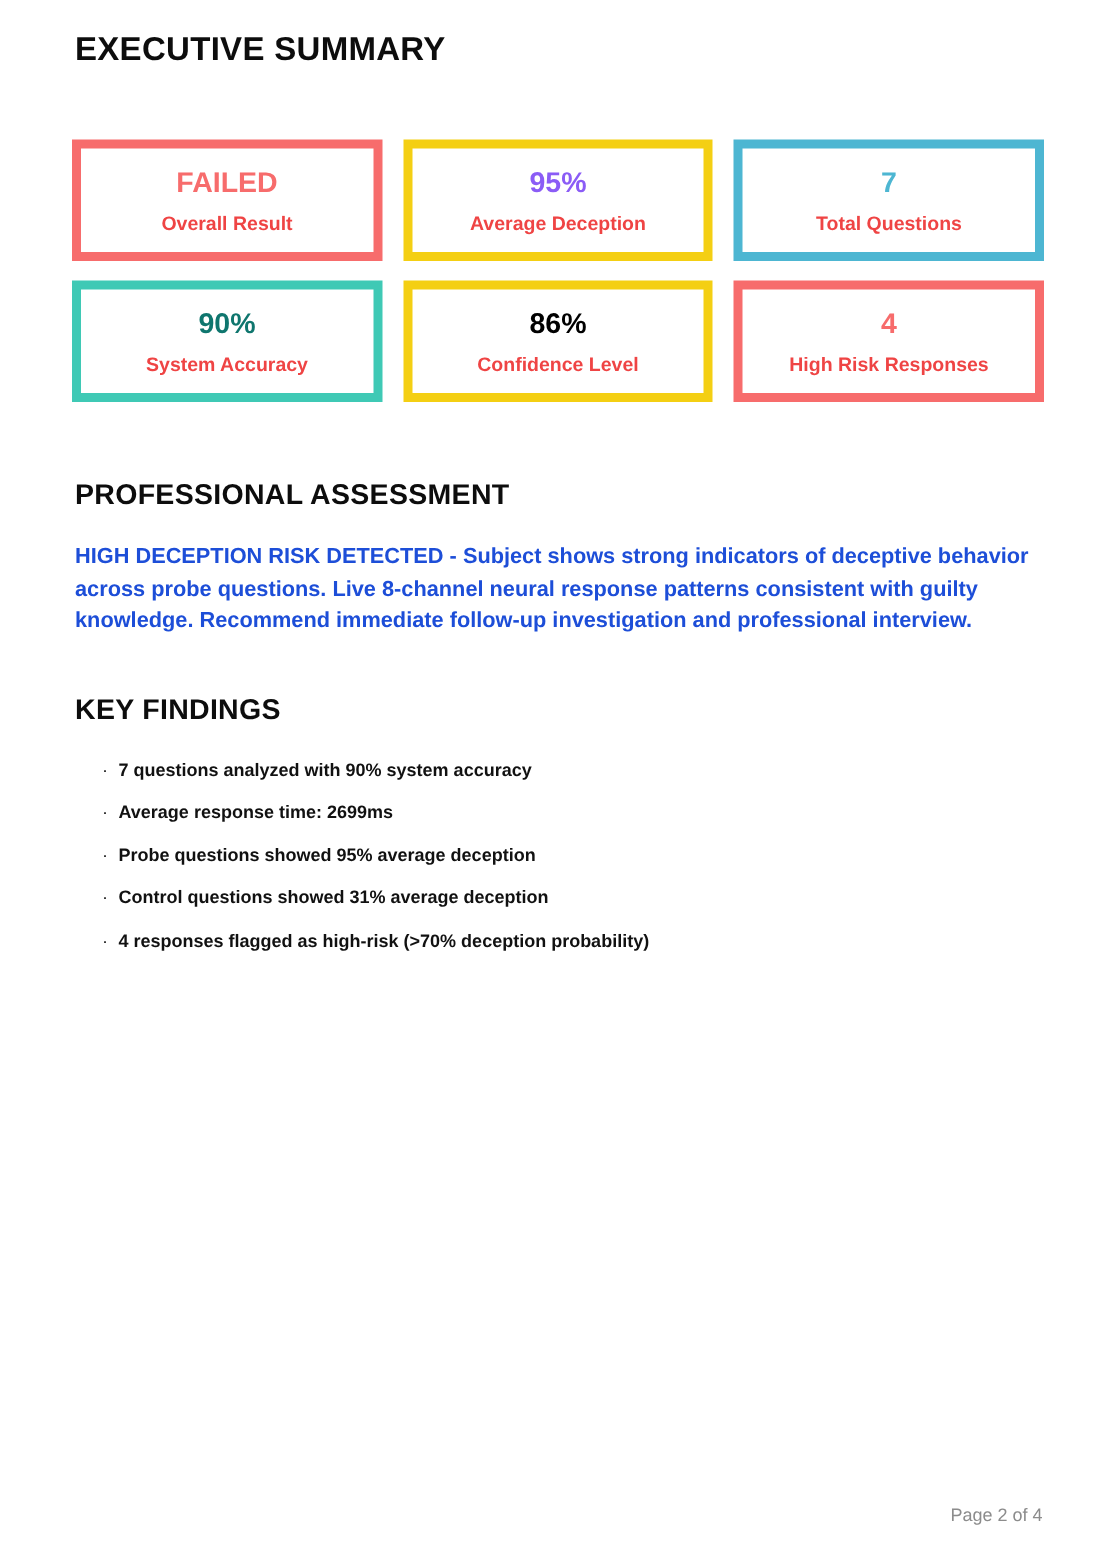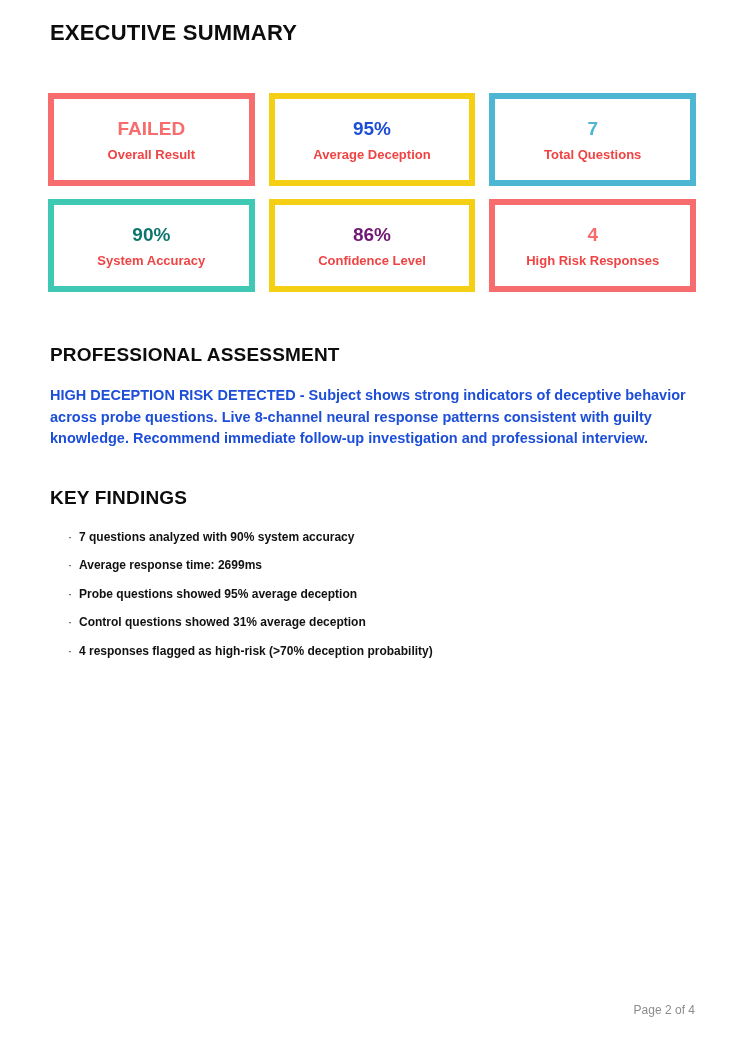--- a/index.html
+++ b/index.html
@@ -19,21 +19,21 @@
     letter-spacing: 0.2px;
     color: #0d0d0d;
   }
   .cards-grid {
     margin: 47px 47px 0 48px;
     display: grid;
     grid-template-columns: repeat(3, 1fr);
     gap: 13px 14px;
   }
   .stat-card {
-    height: 93px;
+    height: 81px;
     background: #ffffff;
     border: 6px solid #cccccc; 
     display: flex;
     flex-direction: column;
     align-items: center;
     justify-content: center;
   }
   .stat-value {
     font-size: 19px;
     font-weight: 700;
@@ -89,33 +89,33 @@
 <body>
 
 <h1 class="page-title">EXECUTIVE SUMMARY</h1>
 
 <div class="cards-grid">
   <div class="stat-card" style="border-color: rgb(247, 108, 108);">
     <div class="stat-value" style="color: rgb(247, 108, 108);">FAILED</div>
     <div class="stat-label">Overall Result</div>
   </div>
   <div class="stat-card" style="border-color: rgb(244, 207, 19);">
-    <div class="stat-value" style="color: #1d4ed8;">95%</div>
+    <div class="stat-value" style="color: #8b5cf6;">95%</div>
     <div class="stat-label">Average Deception</div>
   </div>
   <div class="stat-card" style="border-color: rgb(77, 182, 210);">
     <div class="stat-value" style="color: rgb(77, 182, 210);">7</div>
     <div class="stat-label">Total Questions</div>
   </div>
   <div class="stat-card" style="border-color: rgb(63, 201, 181);">
     <div class="stat-value" style="color: #0f766e;">90%</div>
     <div class="stat-label">System Accuracy</div>
   </div>
   <div class="stat-card" style="border-color: rgb(244, 207, 19);">
-    <div class="stat-value" style="color: #701a75;">86%</div>
+    <div class="stat-value" style="color: #000000;">86%</div>
     <div class="stat-label">Confidence Level</div>
   </div>
   <div class="stat-card" style="border-color: rgb(247, 108, 108);">
     <div class="stat-value" style="color: rgb(247, 108, 108);">4</div>
     <div class="stat-label">High Risk Responses</div>
   </div>
 </div>
 
 <h2 class="section-heading">PROFESSIONAL ASSESSMENT</h2>
 <p class="assessment-body">HIGH DECEPTION RISK DETECTED - Subject shows strong indicators of deceptive behavior across probe questions. Live 8-channel neural response patterns consistent with guilty knowledge. Recommend immediate follow-up investigation and professional interview.</p>

